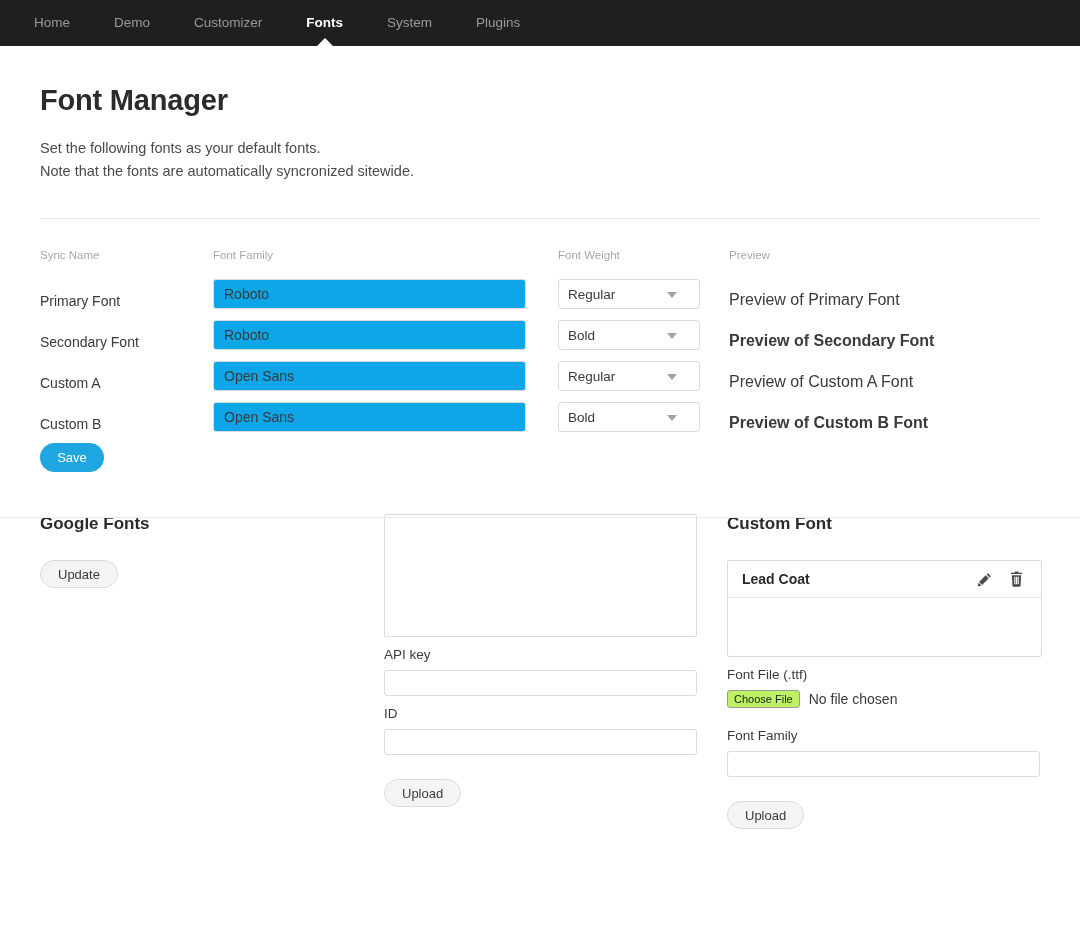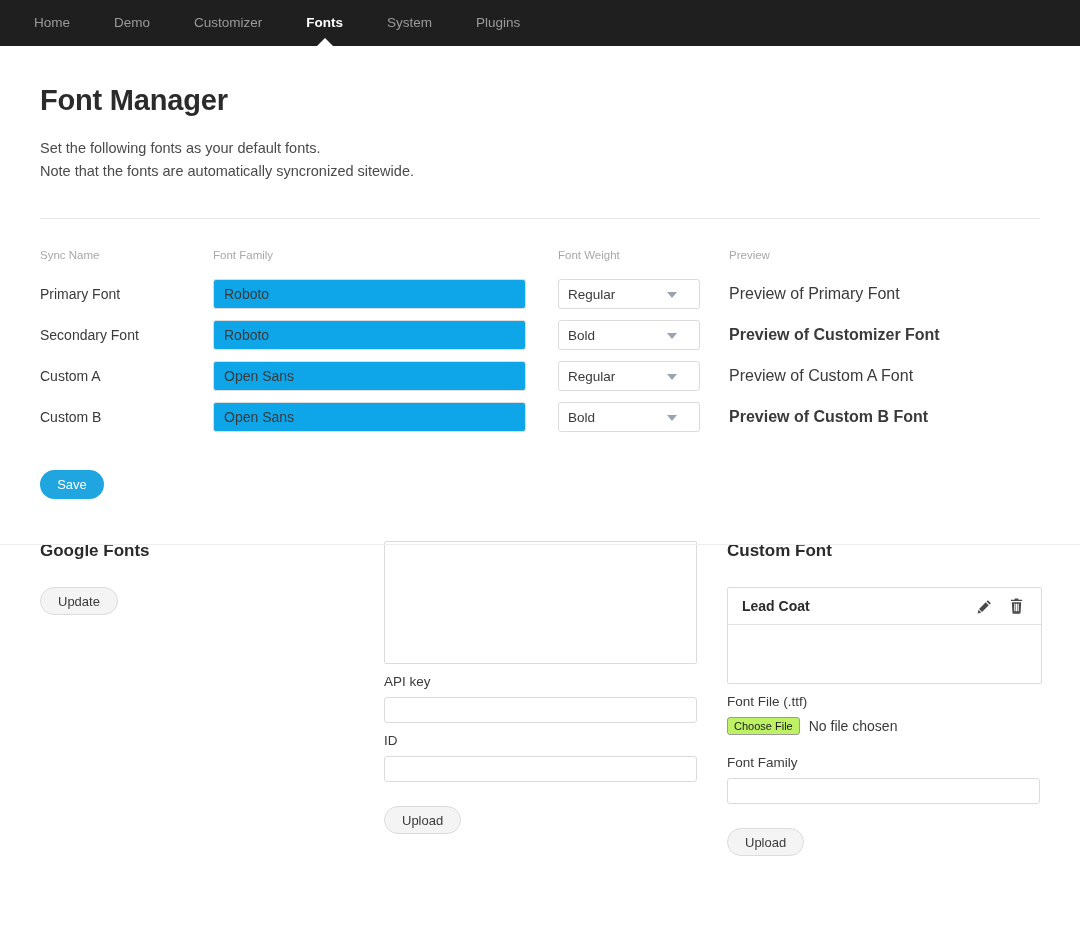--- a/index.html
+++ b/index.html
@@ -83,21 +83,21 @@
   .thead .tcell {
     font-size: 11.5px;
     color: #a8a8a8;
   }
   .tcell-name  { width: 173px; flex: 0 0 173px; }
   .tcell-fam   { width: 345px; flex: 0 0 345px; }
   .tcell-wt    { width: 171px; flex: 0 0 171px; }
   .tcell-prev  { flex: 1 1 auto; }
 
   .thead { margin-bottom: 18px; }
-  .tbody .trow { margin-bottom: 11px; }
+  .tbody .trow { margin-bottom: 11px; align-items: flex-end; }
 
   .sync-name {
     font-size: 14px;
     color: #3a3a3a;
   }
   input.text-field {
     box-sizing: border-box;
     width: 313px;
     height: 30px;
     border: 1px solid #dcdcdc;
@@ -142,21 +142,20 @@
     pointer-events: none;
   }
   .preview-text {
     font-size: 16px;
     color: #3a3a3a;
   }
   .preview-text.bold { font-weight: bold; }
 
   
   .btn-save {
-    margin-top: 27px;
     background: #1fa6e0;
     color: #ffffff;
     border: none;
     border-radius: 16px;
     height: 29px;
     width: 64px;
     font-family: "Liberation Sans", sans-serif;
     font-size: 13px;
     cursor: pointer;
   }
@@ -342,21 +341,21 @@
           <input class="text-field" type="text" value="Roboto" style="">
         </div>
         <div class="tcell tcell-wt">
           <div class="select-wrap">
             <select>
               <option>Bold</option>
             </select>
             <span class="select-arrow"></span>
           </div>
         </div>
-        <div class="tcell tcell-prev preview-text bold">Preview of Customizer Font</div>
+        <div class="tcell tcell-prev preview-text bold">Preview of Secondary Font</div>
       </div>
 
       <div class="trow">
         <div class="tcell tcell-name sync-name">Custom A</div>
         <div class="tcell tcell-fam">
           <input class="text-field" type="text" value="Open Sans" style="">
         </div>
         <div class="tcell tcell-wt">
           <div class="select-wrap">
             <select>

